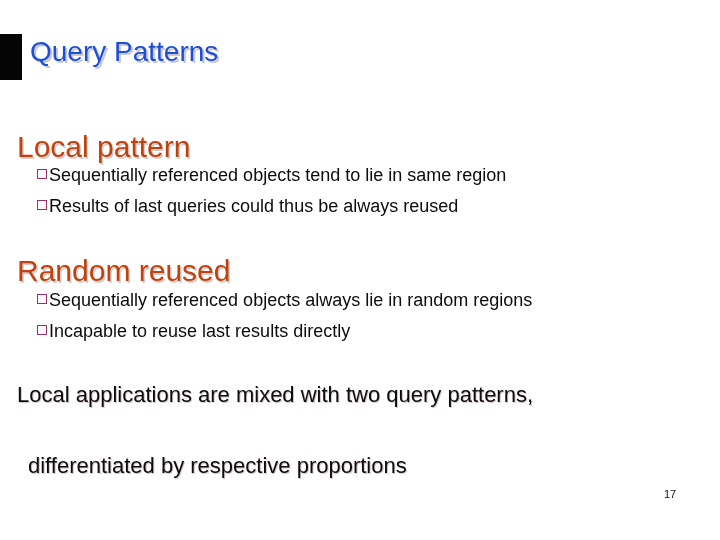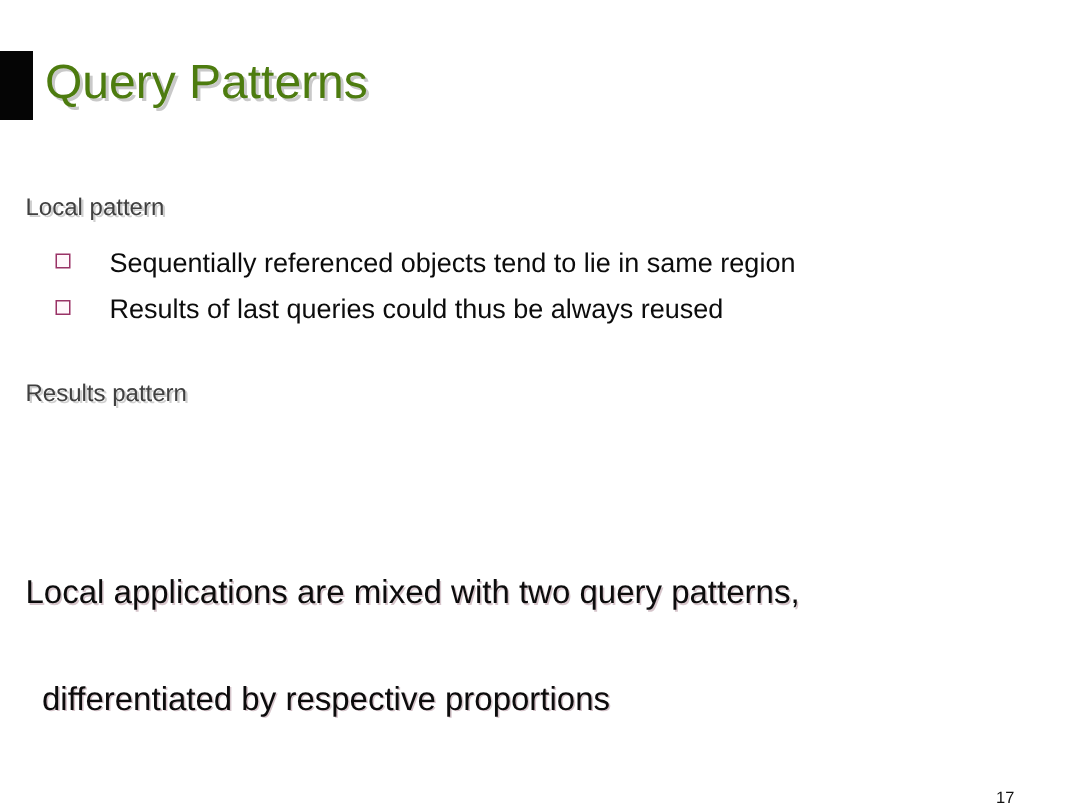--- a/index.html
+++ b/index.html
@@ -20,31 +20,31 @@
     left: 0;
     top: 34px;
     width: 22px;
     height: 46px;
     background: #050505;
   }
   .slide-title {
     position: absolute;
     left: 30px;
     top: 36px;
-    font-size: 32px;
+    font-size: 28px;
     line-height: 1.15;
-    color: #4d7c0f;
+    color: #1d4ed8;
     text-shadow: 2px 2px 0 rgba(165,165,165,0.6);
     white-space: nowrap;
   }
   .section-heading {
     position: absolute;
     left: 17px;
-    font-size: 16px;
-    color: #404040;
+    font-size: 30px;
+    color: #c2410c;
     text-shadow: 1.5px 1.5px 0 rgba(175,175,175,0.6);
     white-space: nowrap;
   }
   .heading-local  { top: 130px; }
   .heading-random { top: 254px; }
   .bullet-list {
     position: absolute;
     left: 37px;
     margin: 0;
     padding: 0;
@@ -60,21 +60,21 @@
   }
   .bullet-square {
     flex: 0 0 auto;
     width: 8px;
     height: 8px;
     margin-top: 6px;
     border: 1.5px solid #993366;
     background: #fff7fb;
   }
   .bullet-text {
-    margin-left: 26px;
+    margin-left: 2px;
     font-size: 18px;
     line-height: 24px;
     color: #0c0c0c;
     white-space: nowrap;
   }
   .summary {
     position: absolute;
     left: 17px;
     top: 379px;
     font-size: 22px;
@@ -82,21 +82,21 @@
     color: #0c0c0c;
     text-shadow: 1px 1px 0 rgba(180,150,160,0.55);
   }
   .summary-line2 {
     padding-left: 11px;
     margin-top: 40px;
   }
   .page-number {
     position: absolute;
     left: 664px;
-    top: 526px;
+    top: 488px;
     font-size: 11px;
     color: #111111;
   }
 </style>
 </head>
 <body>
 
 <div class="slide">
 
   <div class="title-block"></div>
@@ -109,22 +109,32 @@
     <li class="bullet-item">
       <span class="bullet-square"></span>
       <span class="bullet-text">Sequentially referenced objects tend to lie in same region</span>
     </li>
     <li class="bullet-item">
       <span class="bullet-square"></span>
       <span class="bullet-text">Results of last queries could thus be always reused</span>
     </li>
   </ul>
 
-  <div class="section-heading heading-random">Results pattern</div>
+  <div class="section-heading heading-random">Random reused</div>
 
+  <ul class="bullet-list bullets-random">
+    <li class="bullet-item">
+      <span class="bullet-square"></span>
+      <span class="bullet-text">Sequentially referenced objects always lie in random regions</span>
+    </li>
+    <li class="bullet-item">
+      <span class="bullet-square"></span>
+      <span class="bullet-text">Incapable to reuse last results directly</span>
+    </li>
+  </ul>
 
   <div class="summary">
     <div class="summary-line1">Local applications are mixed with two query patterns,</div>
     <div class="summary-line2">differentiated by respective proportions</div>
   </div>
 
   <div class="page-number">17</div>
 
 </div>
 

